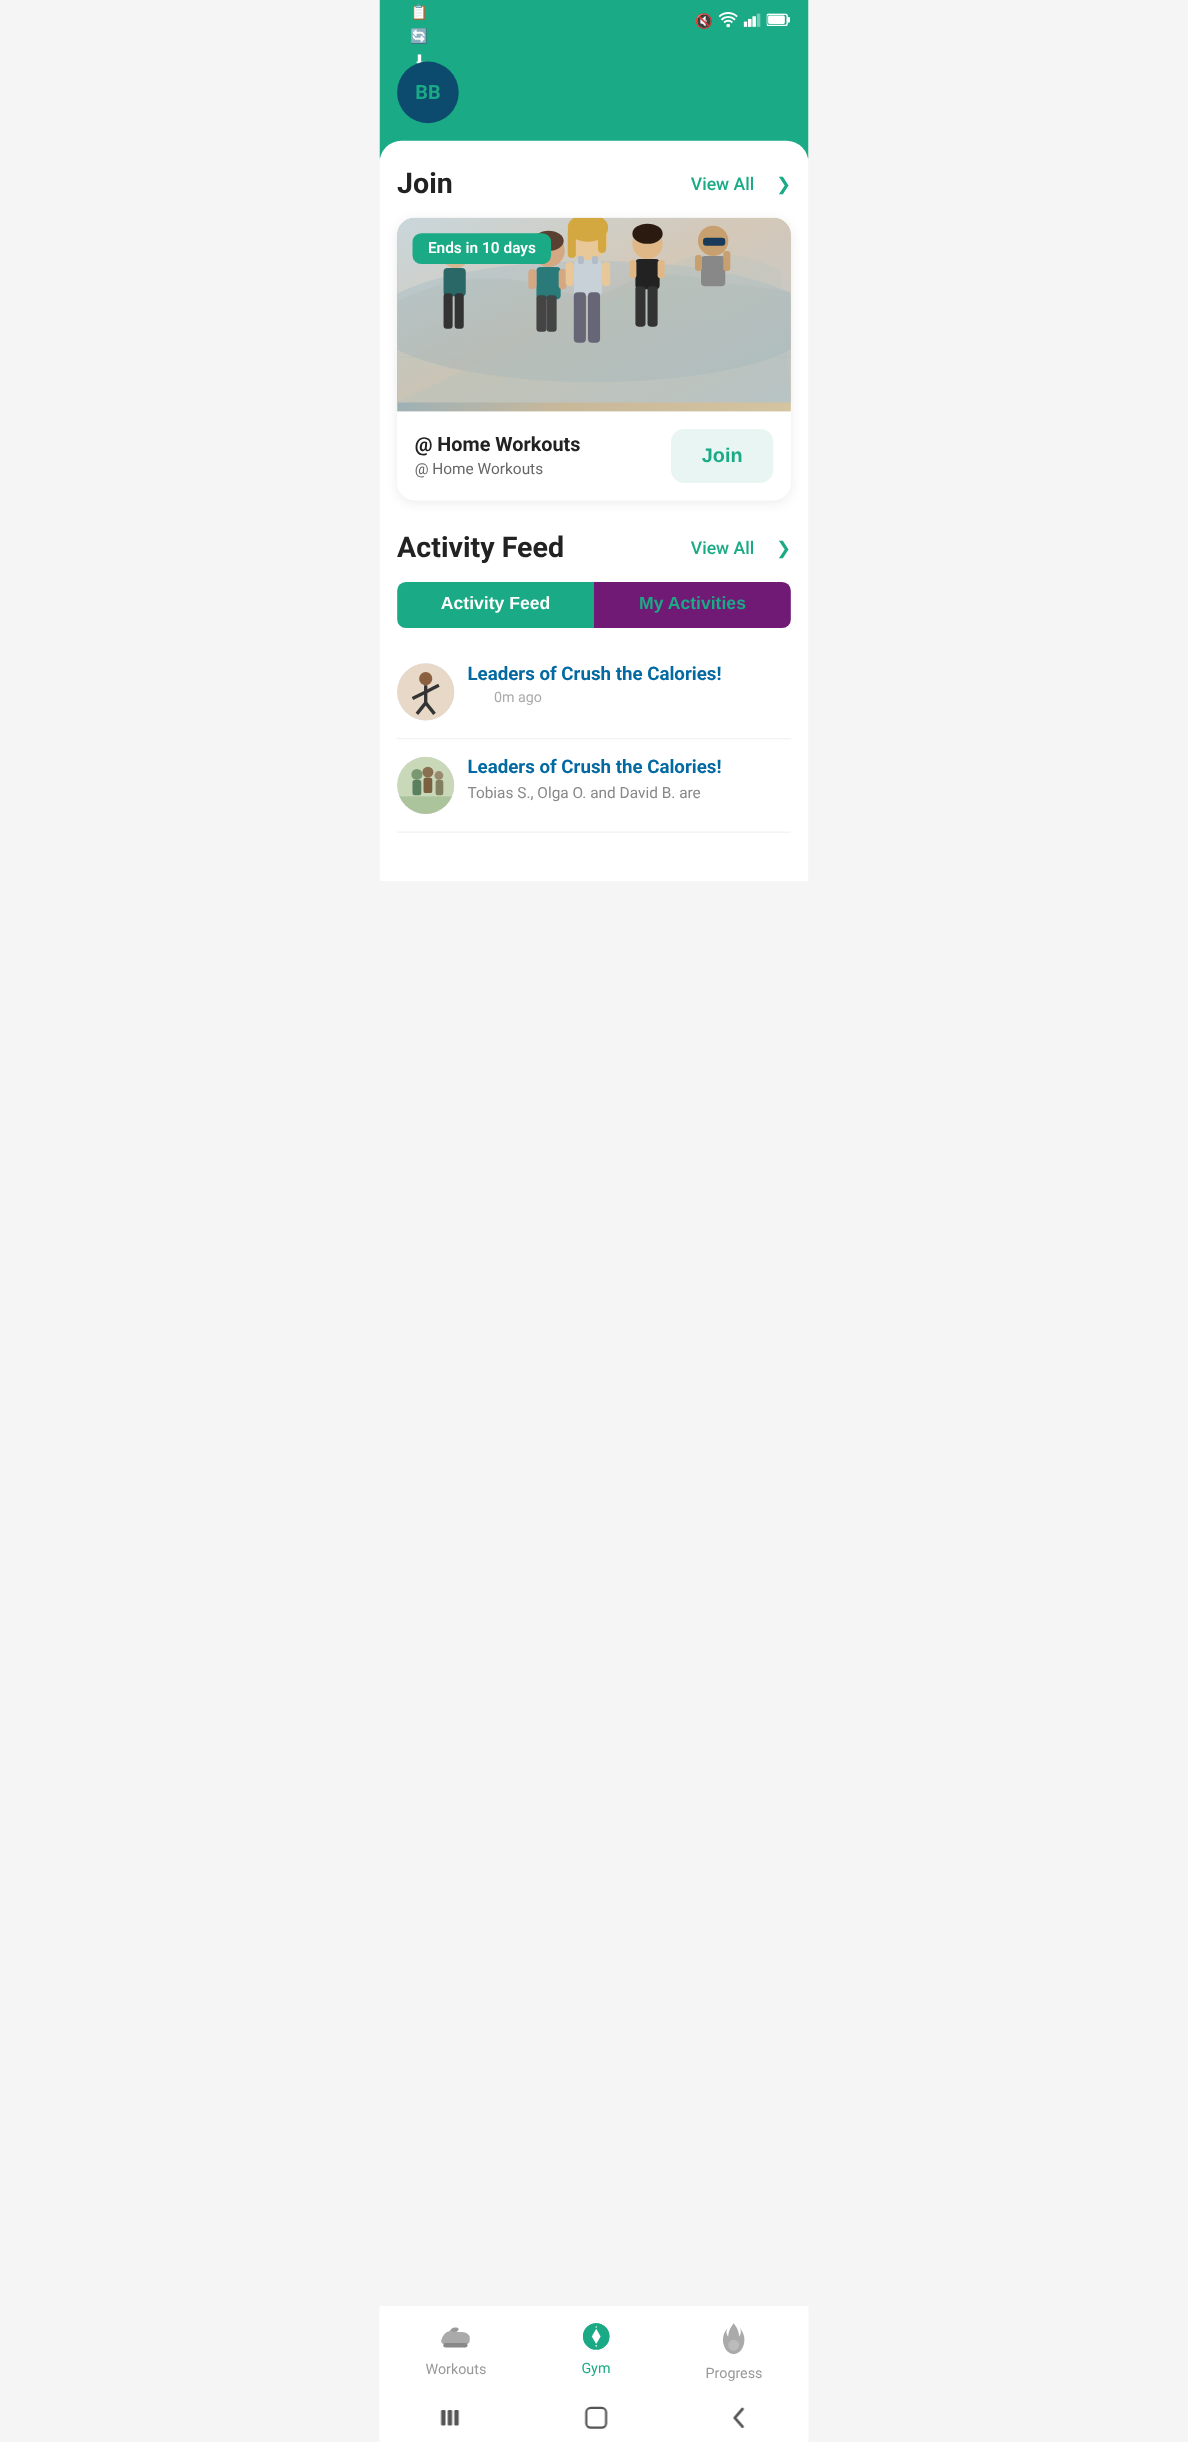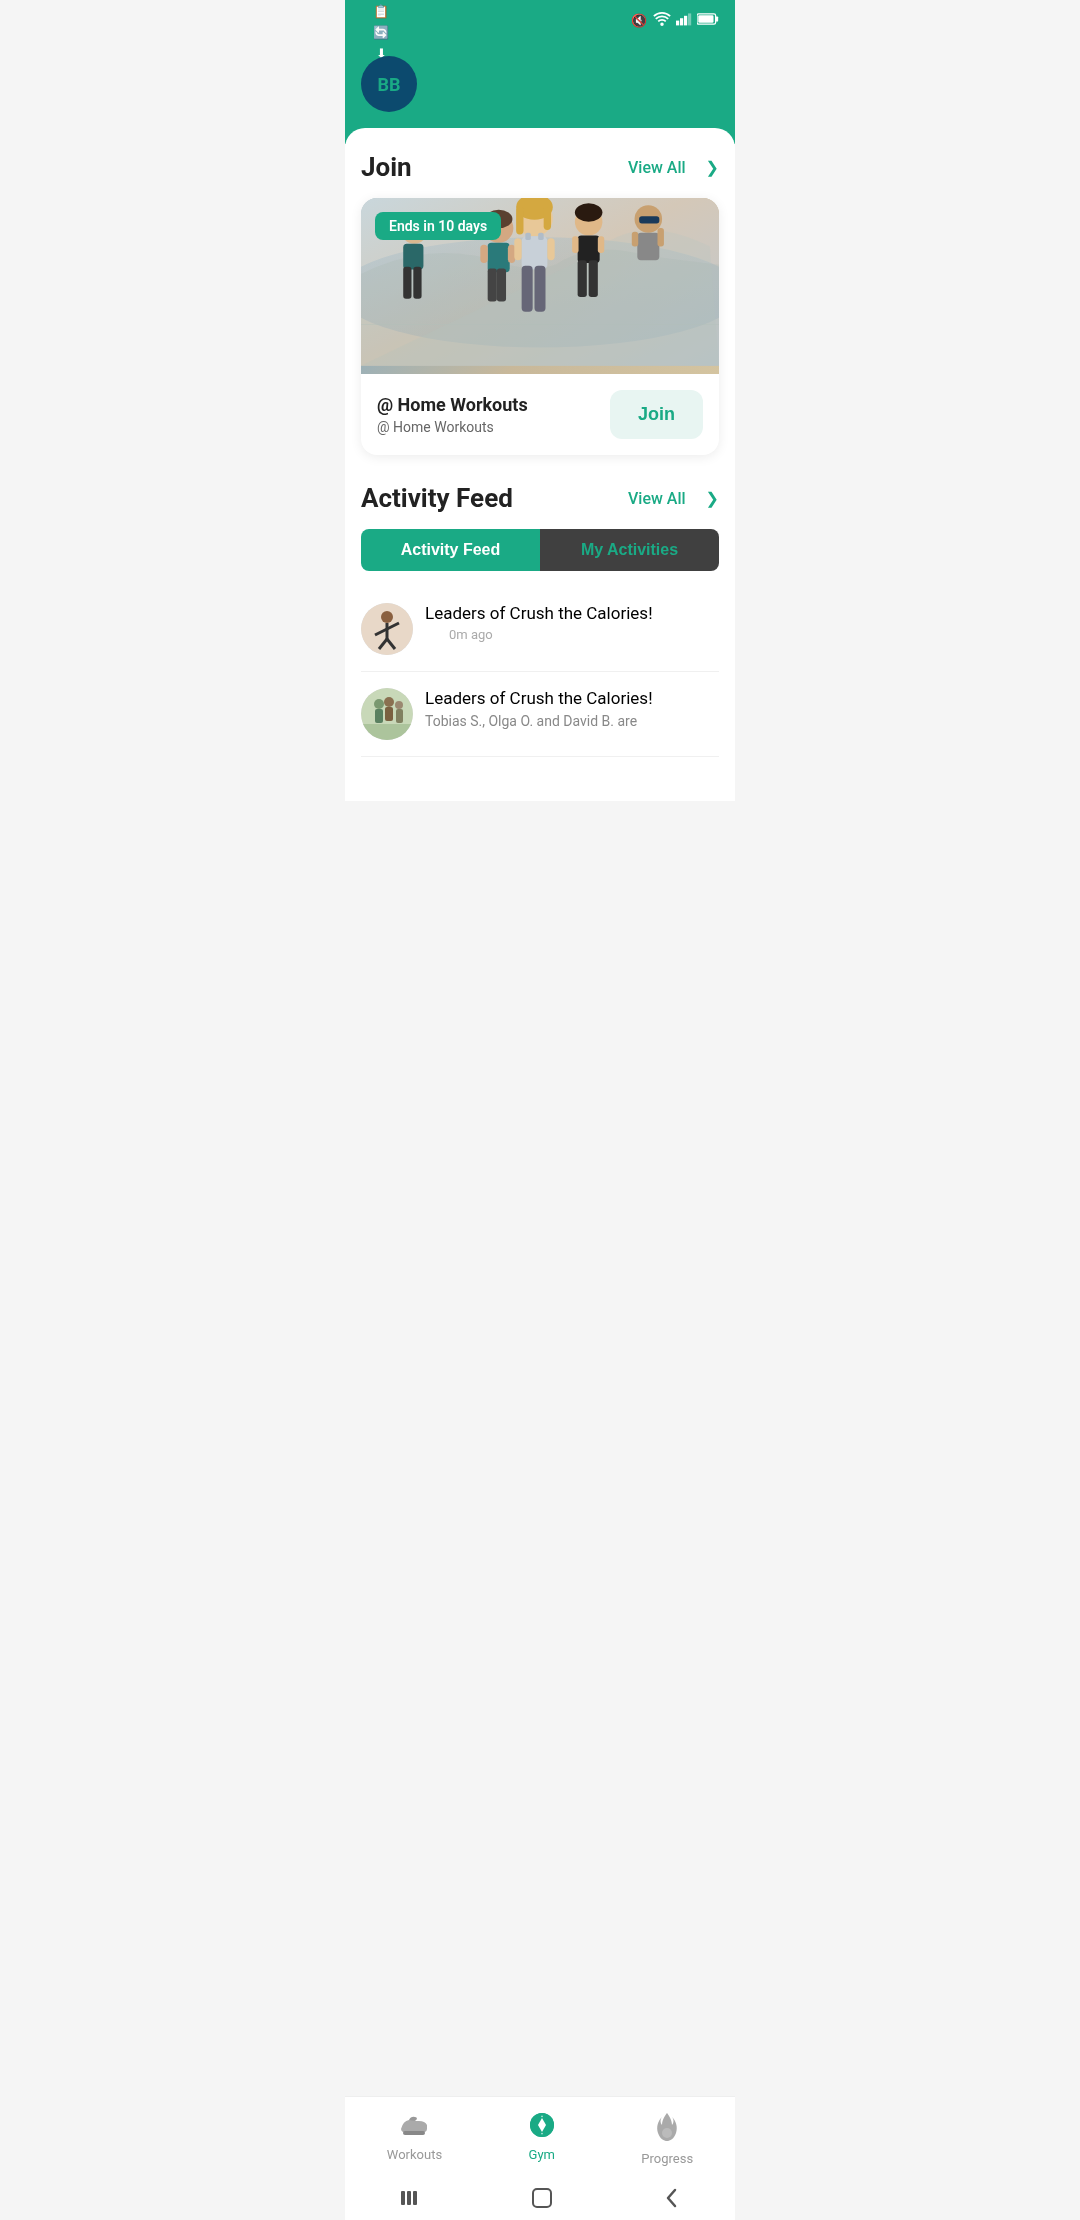--- a/index.html
+++ b/index.html
@@ -161,21 +161,21 @@
       font-size: 16px;
       font-weight: 600;
       cursor: pointer;
       border: none;
     }
     .tab-active {
       background: #1aaa85;
       color: white;
     }
     .tab-inactive {
-      background: #404040;
+      background: #701a75;
       color: #1aaa85;
     }
 
     
     .feed-item {
       display: flex;
       align-items: flex-start;
       padding: 16px 0;
       border-bottom: 1px solid #f0f0f0;
       gap: 12px;
@@ -187,22 +187,22 @@
       overflow: hidden;
       flex-shrink: 0;
       background: #ddd;
       display: flex;
       align-items: center;
       justify-content: center;
     }
     
     .feed-content .title {
       font-size: 17px;
-      font-weight: 400;
-      color: #000000;
+      font-weight: 700;
+      color: #0369a1;
       margin-bottom: 4px;
     }
     .feed-content .description {
       font-size: 14px;
       color: #888;
       margin-bottom: 4px;
       line-height: 1.4;
     }
     .feed-content .timestamp {
       font-size: 13px;

